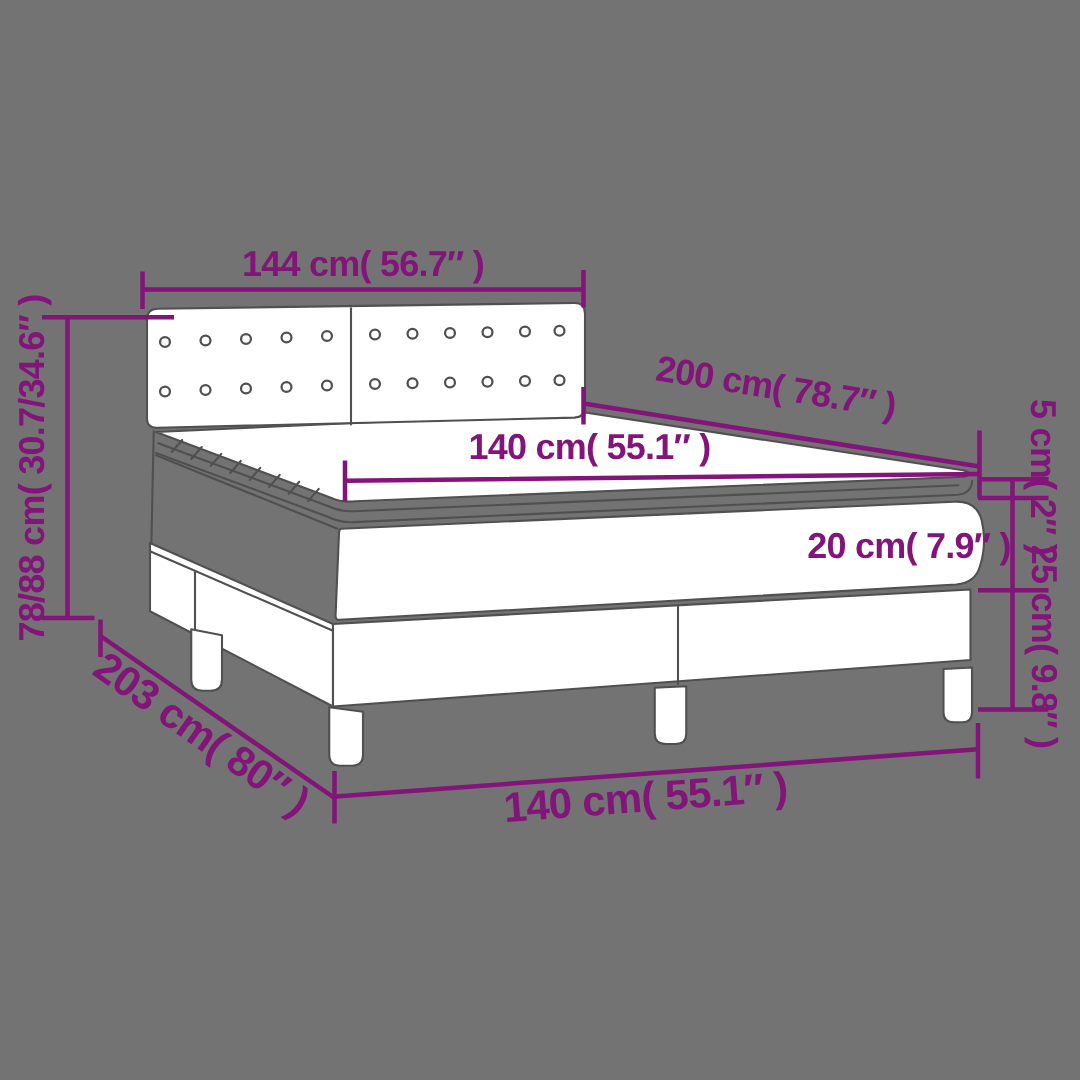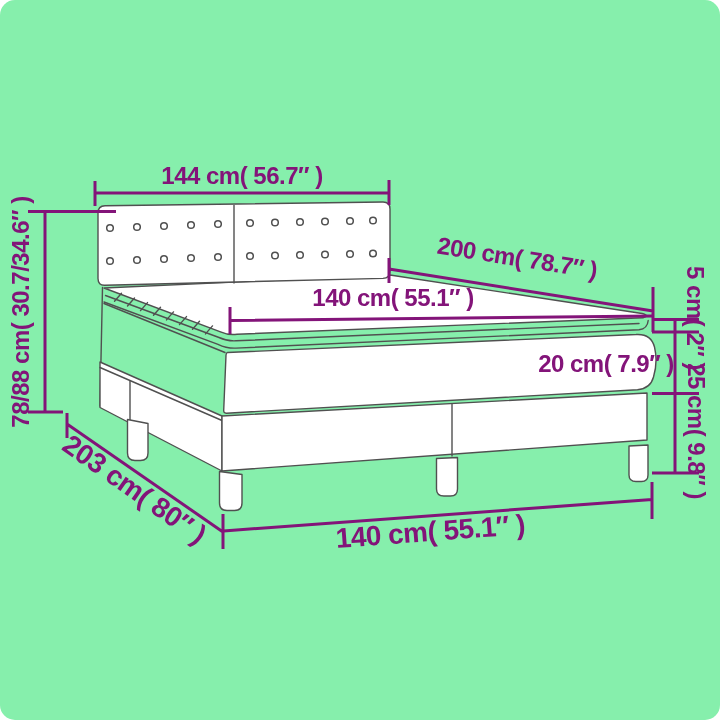--- a/index.html
+++ b/index.html
@@ -3,23 +3,22 @@
 <meta charset="utf-8">
 <style>
   :root{
     --dim-color:#831479;
     --draw-color:#505050;
   }
   html,body{margin:0;padding:0;background:#fff;}
   .canvas{
     position:relative;
     width:720px;height:720px;
-    background:#86efac;
+    background:#737373;
     overflow:hidden;
-    border-radius:15px;
   }
   svg{display:block;}
   .draw{fill:none;stroke:var(--draw-color);stroke-width:1.4;stroke-linejoin:round;stroke-linecap:round;}
   .draw-fill{fill:#ffffff;stroke:var(--draw-color);stroke-width:1.4;stroke-linejoin:round;}
   .btn{fill:#ffffff;stroke:var(--draw-color);stroke-width:1.5;}
   .dim{fill:none;stroke:var(--dim-color);stroke-width:3;stroke-linecap:butt;}
   .dim-text{
     fill:var(--dim-color);
     font-family:"Liberation Sans","DejaVu Sans",sans-serif;
     font-weight:700;

